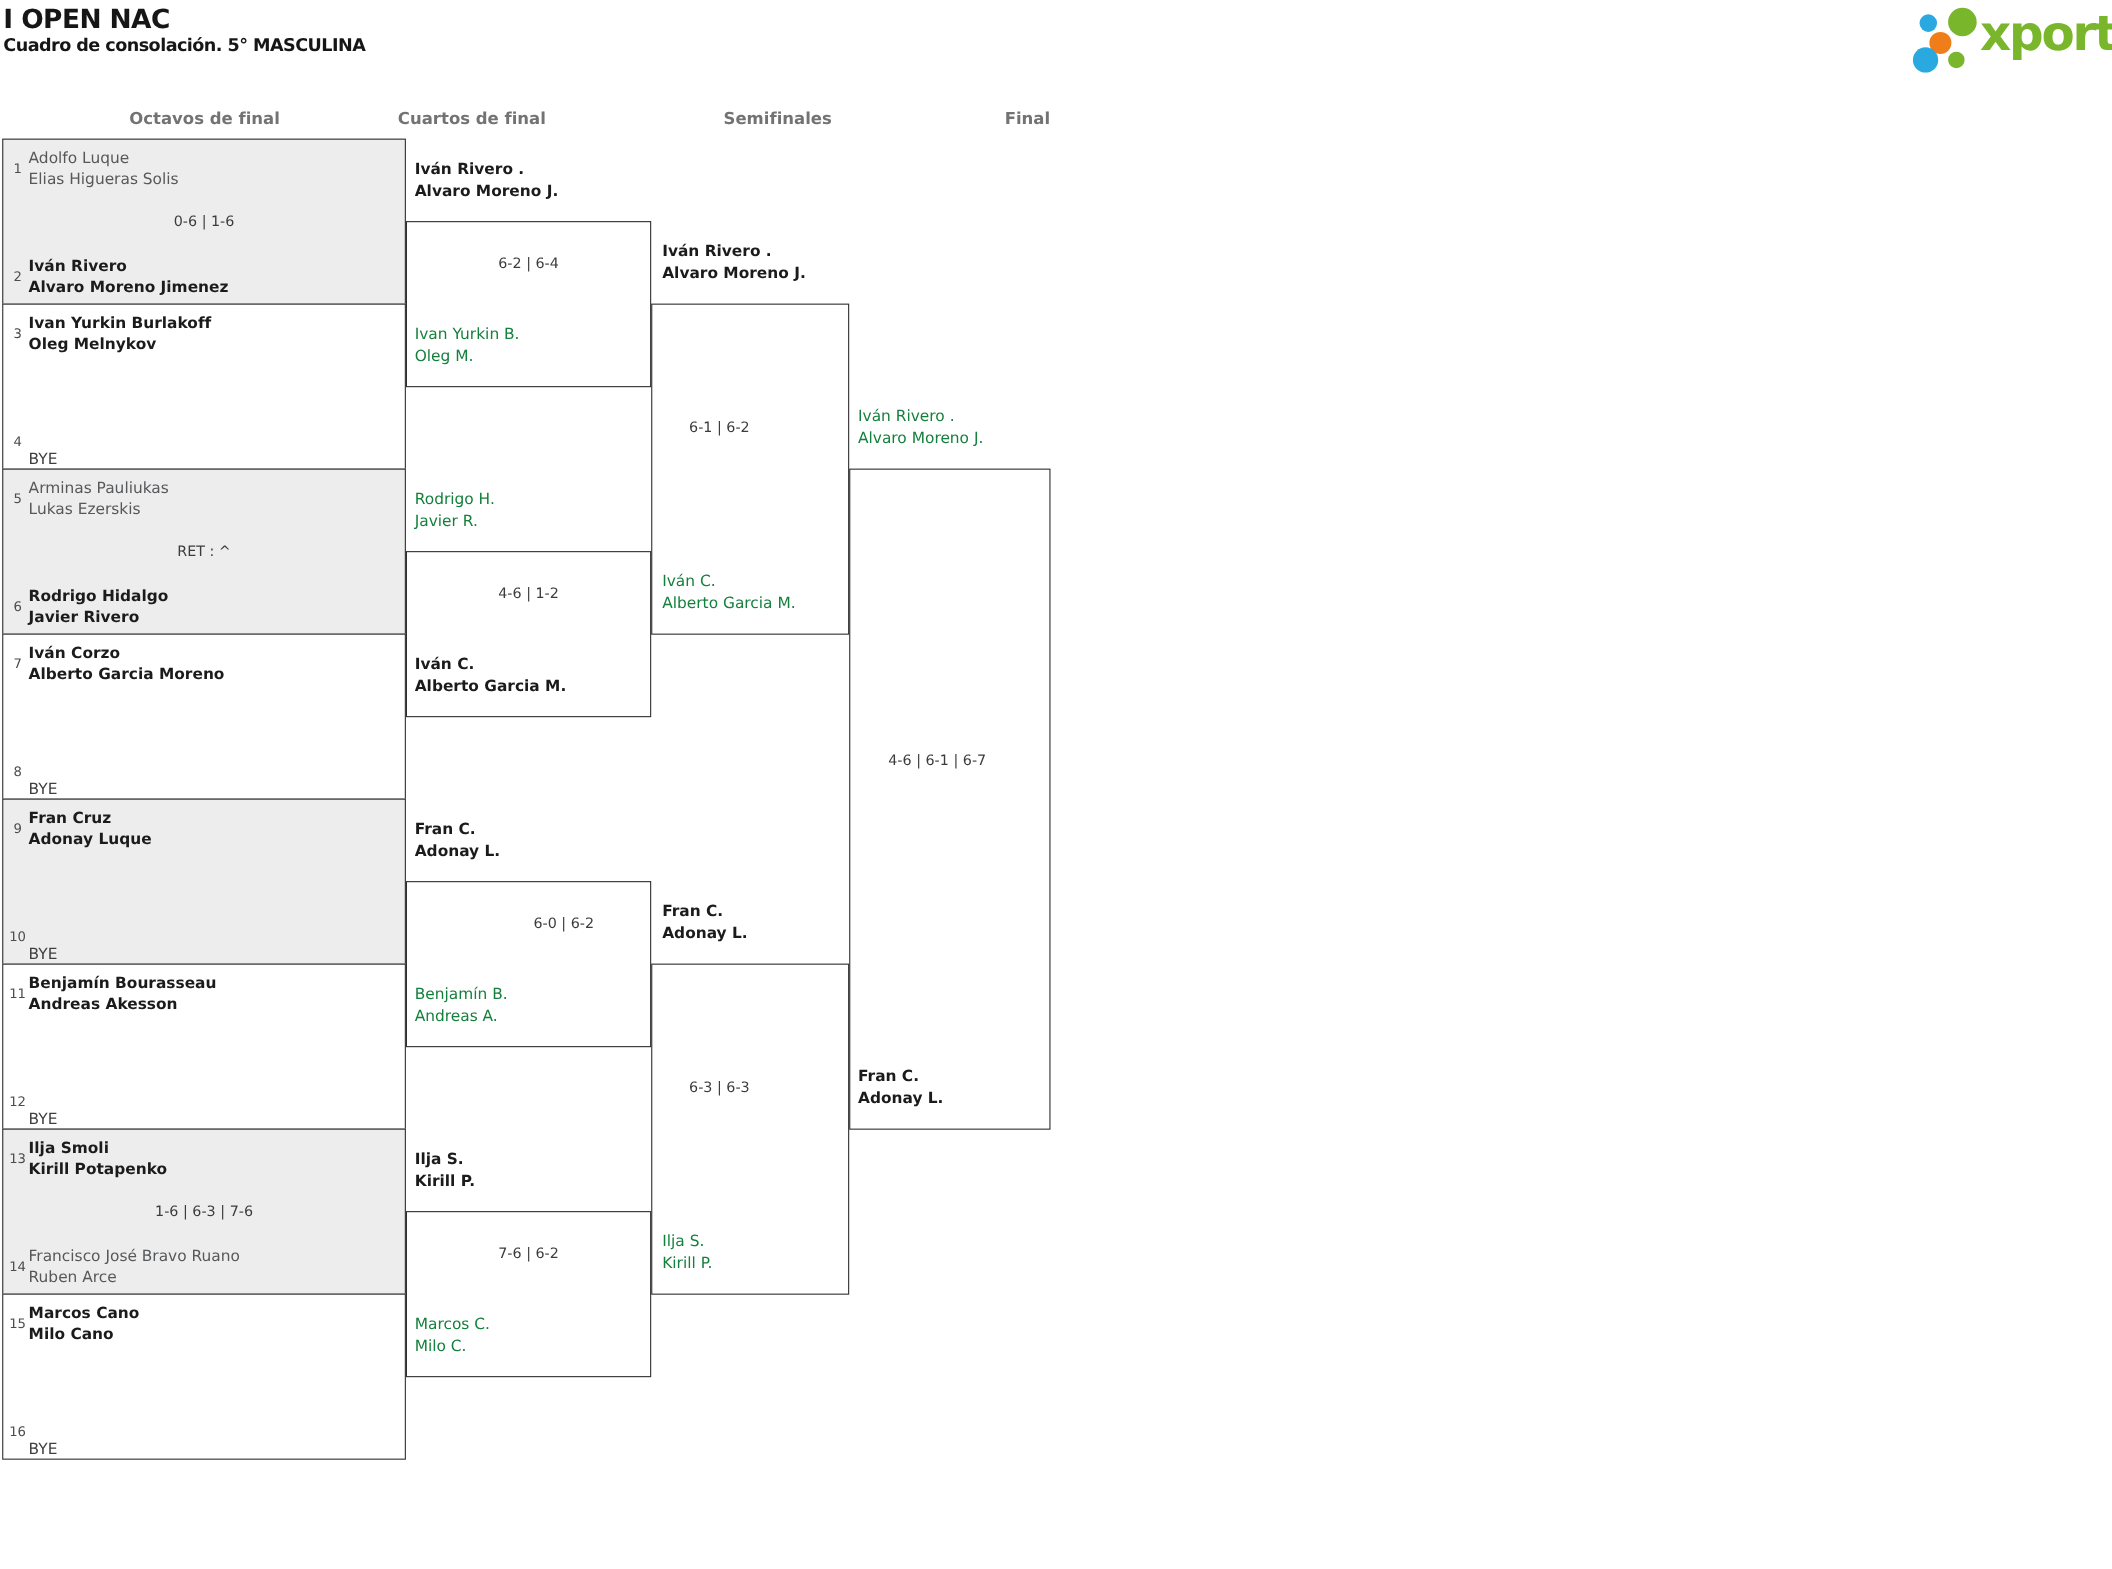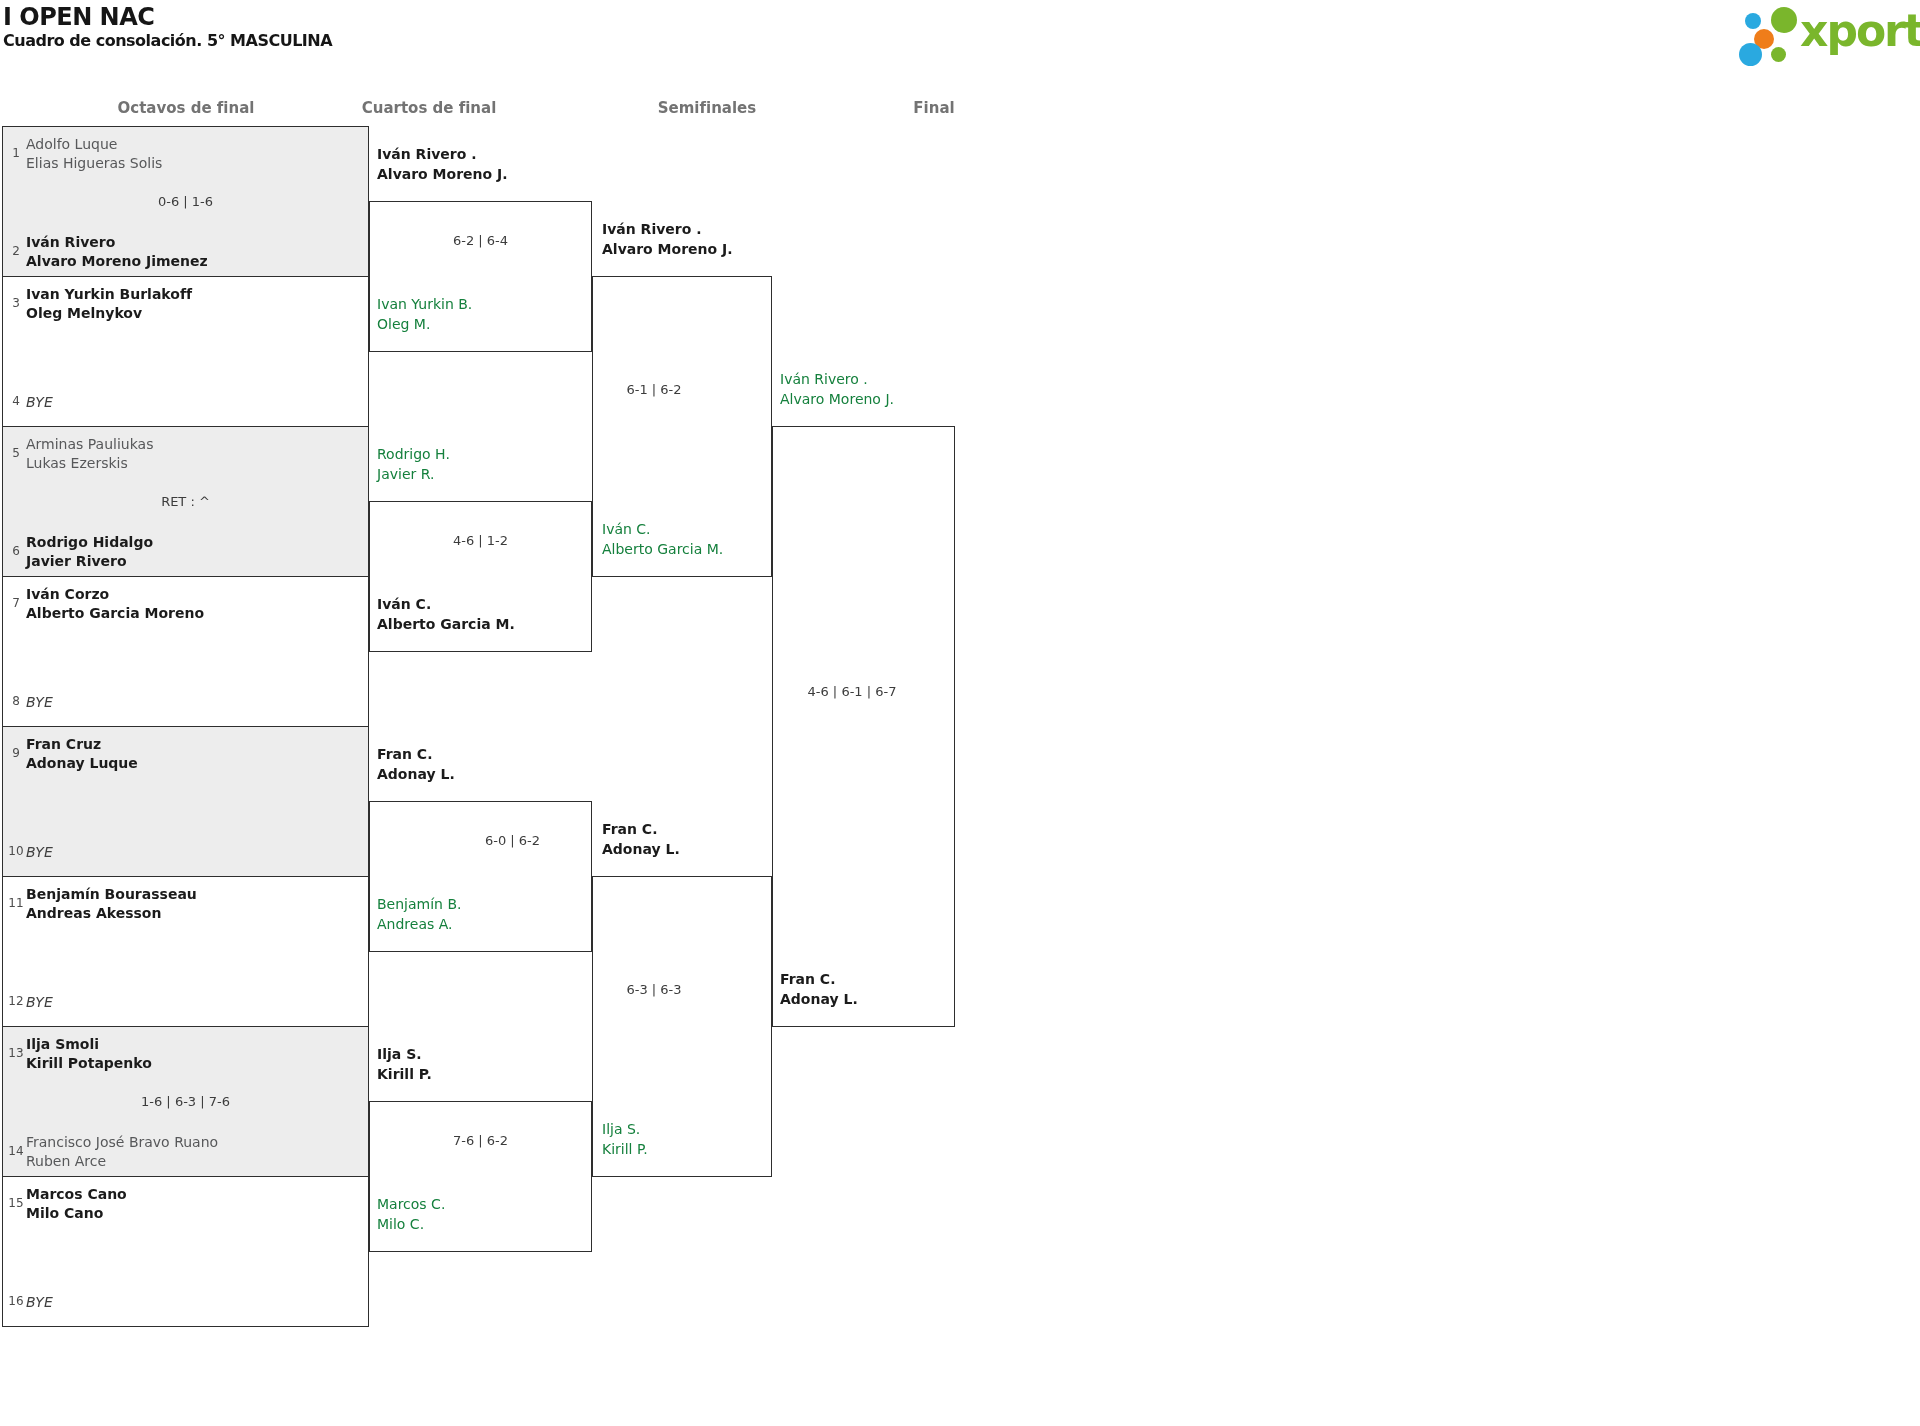--- a/index.html
+++ b/index.html
@@ -13,21 +13,21 @@
   
   .mbox{position:absolute;left:2px;width:367px;height:151px;border:1px solid #2e2e2e;box-sizing:border-box;background:#fff;}
   .mbox.shaded{background:#ededed;}
   .rect{position:absolute;border:1px solid #2e2e2e;box-sizing:border-box;background:transparent;}
   
   .team{position:absolute;left:23px;font-size:14px;line-height:19px;color:#57585a;white-space:nowrap;}
   .team.w{font-weight:700;color:#1b1b1b;}
   .team.bye{color:#3f3f3f;}
   .tt{top:8px;}
   .tb{top:106px;}
-  .tbye{top:116px;font-style:italic;}
+  .tbye{top:132px;}
   .seed{position:absolute;left:5px;width:16px;text-align:center;font-size:12px;line-height:18px;color:#4c4c4c;}
   .st{top:17px;}
   .sb{top:115px;}
   
   .lbl{position:absolute;font-size:14px;line-height:20px;color:#15803d;white-space:nowrap;}
   .lbl.w{font-weight:700;color:#1b1b1b;}
   
   .score{position:absolute;font-size:13px;line-height:20px;color:#3c3c3c;text-align:center;white-space:nowrap;}
   .score.oct{left:2px;width:367px;}
   .score.qf{left:369px;width:223px;}

